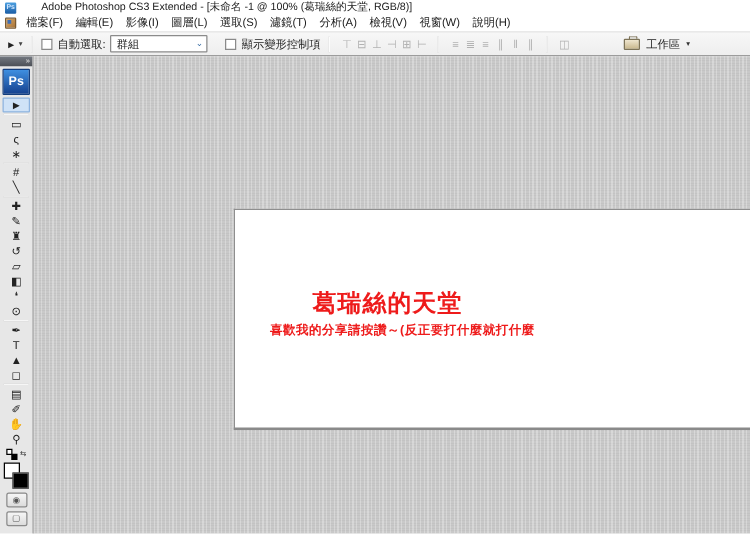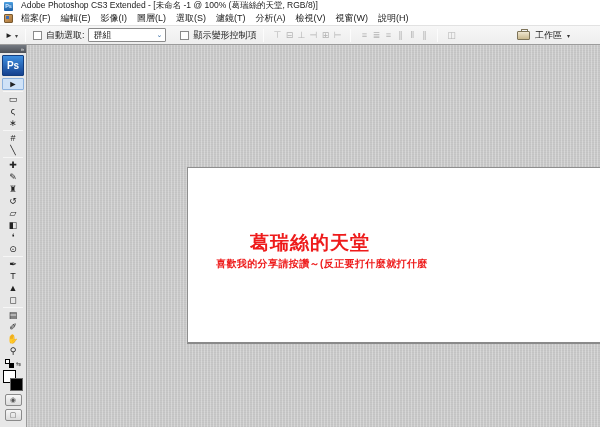--- a/index.html
+++ b/index.html
@@ -4,21 +4,21 @@
 <style>
   html,body{margin:0;padding:0;background:#ffffff;}
   *{box-sizing:border-box;}
   .app{
     position:relative;width:600px;height:427px;overflow:hidden;
     font-family:"Liberation Sans","DejaVu Sans",sans-serif;
     background:#fff;color:#111;
   }
   
   .titlebar{position:absolute;top:0;left:0;right:0;height:12px;background:#fff;
-    display:flex;align-items:center;gap:8px;padding-left:4px;font-size:8.5px;color:#1a1a1a;white-space:nowrap;}
+    display:flex;align-items:center;gap:20px;padding-left:4px;font-size:8.5px;color:#1a1a1a;white-space:nowrap;}
   .app-icon{width:9px;height:9px;border-radius:1px;flex:0 0 auto;
     background:linear-gradient(180deg,#4da0e0,#1b5ea6);color:#cfe6ff;
     font-size:5.5px;font-weight:bold;display:flex;align-items:center;justify-content:center;}
   
   .menubar{position:absolute;top:12px;left:0;right:0;height:13px;background:#fff;
     display:flex;align-items:center;font-size:9px;padding-left:3px;color:#1a1a1a;}
   .doc-icon{width:9px;height:9px;margin:0 3px 0 1px;border:1px solid #7a5a30;border-radius:1px;flex:0 0 auto;
     background:linear-gradient(135deg,#d7aais 0,#c49055 0);background:linear-gradient(135deg,#d9a765,#a8743a);position:relative;}
   .doc-icon::after{content:"";position:absolute;left:1px;top:1px;width:3px;height:3px;background:#3f6fb5;}
   .menu-item{padding:0 5px;cursor:default;}
@@ -29,21 +29,21 @@
   .tool-preset{display:flex;align-items:center;gap:2px;}
   .tp-glyph{font-size:8px;color:#222;}
   .tp-caret{font-size:6px;color:#444;}
   .vsep{width:1px;height:13px;background:#bdbdbd;border-right:1px solid #fcfcfc;margin:0 3px;}
   .checkbox{width:9px;height:9px;background:#fff;border:1px solid #8a8a8a;flex:0 0 auto;}
   .opt-label{color:#1d1d1d;}
   .select{height:14px;width:78px;background:#fff;border:1px solid #8b8b8b;border-radius:1px;
     display:flex;align-items:center;justify-content:space-between;padding:0 3px 0 4px;}
   .select .chev{font-size:7px;color:#3a6ea5;}
   .icon-btn{width:12px;text-align:center;font-size:9px;color:#b2b2b2;flex:0 0 auto;}
-  .workspace{margin-left:auto;margin-right:25px;display:flex;align-items:center;gap:5px;}
+  .workspace{margin-left:auto;margin-right:43px;display:flex;align-items:center;gap:5px;}
   .briefcase{width:13px;height:9px;background:linear-gradient(#efe6cf,#c9b88e);border:1px solid #7d7358;border-radius:1px;position:relative;}
   .briefcase::before{content:"";position:absolute;top:-3px;left:3px;width:5px;height:2px;border:1px solid #7d7358;border-bottom:none;border-radius:1px 1px 0 0;}
   .ws-caret{font-size:6px;color:#333;}
   
   .toolbox{position:absolute;left:0;top:45px;width:27px;bottom:0;background:#e7e7e7;
     border-right:1px solid #9a9a9a;display:flex;flex-direction:column;align-items:center;overflow:hidden;}
   .tb-header{width:100%;height:8px;background:linear-gradient(#757a82,#4c5057);color:#e8e8e8;
     font-size:6px;line-height:8px;text-align:right;padding-right:2px;}
   .ps-logo{width:22px;height:21px;margin:2px 0;background:linear-gradient(180deg,#3f8fe0,#15418f);
     border:1px solid #123d7e;border-radius:1px;color:#fff;font-weight:bold;font-size:10px;

